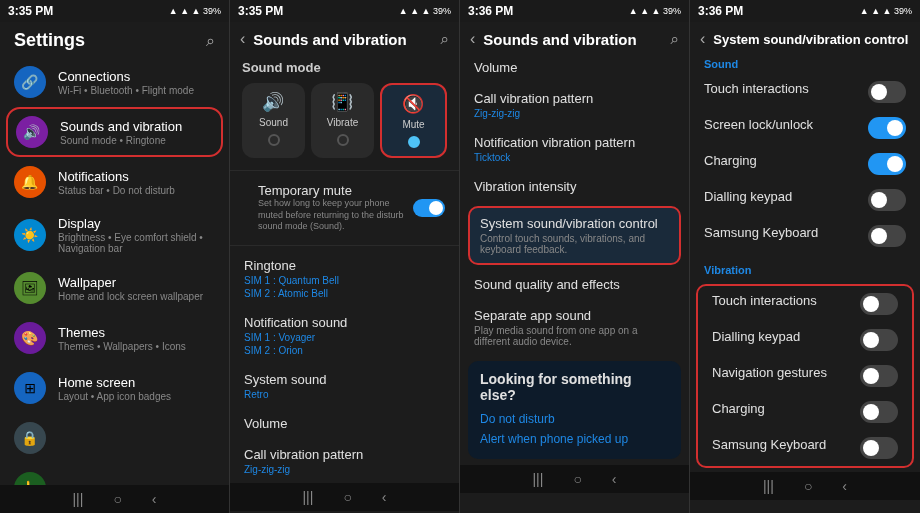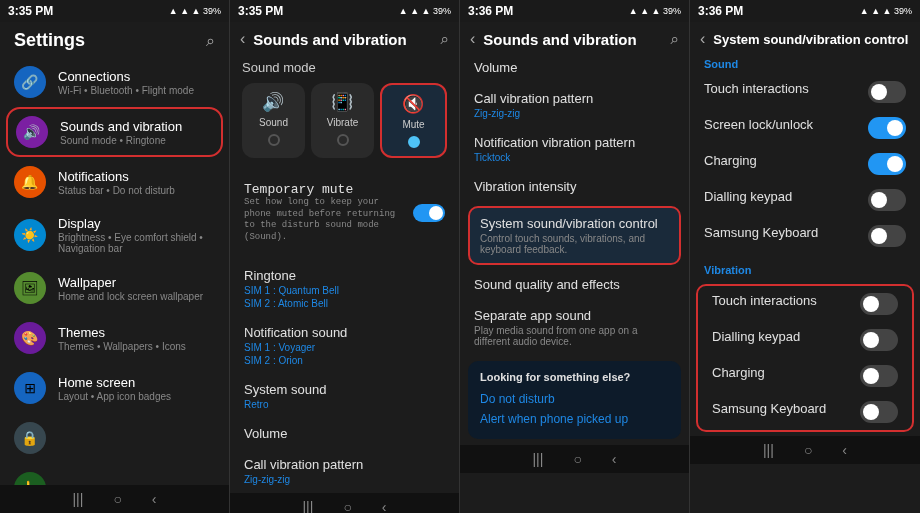--- a/index.html
+++ b/index.html
@@ -124,21 +124,21 @@
       font-size: 15px;
     }
 
     
     .sound-mode-section {
       padding: 8px 12px;
     }
     .sound-mode-label {
       font-size: 13px;
       color: #ccc;
-      font-weight: 400;
+      font-weight: 700;
       margin-bottom: 8px;
     }
     .sound-mode-options {
       display: flex;
       gap: 6px;
       justify-content: space-around;
     }
     .sound-mode-option {
       display: flex;
       flex-direction: column;
@@ -182,23 +182,22 @@
       color: #e0e0e0;
     }
     .list-item .item-sub {
       font-size: 10px;
       color: #1e88e5;
       margin-top: 2px;
     }
     .list-item-row {
       display: flex;
       align-items: center;
-      justify-content: space-between;
+      justify-content: flex-end;
       padding: 8px 14px;
-      font-family: Liberation Mono, monospace;
     }
     .list-item-row .item-name { font-size: 13px; color: #e0e0e0; }
     .list-item-row .item-sub { font-size: 10px; color: #888; }
     .toggle-small {
       width: 32px; height: 18px;
       border-radius: 9px;
       background: #2196f3;
       position: relative;
       flex-shrink: 0;
     }
@@ -227,21 +226,21 @@
     }
     .highlighted-item .item-name { font-size: 13px; color: #e0e0e0; font-weight: 500; }
     .highlighted-item .item-sub { font-size: 10px; color: #888; margin-top: 2px; }
 
     .suggest-box {
       background: #0d1b2a;
       border-radius: 10px;
       margin: 6px 8px;
       padding: 10px 12px;
     }
-    .suggest-box .title { font-size: 11px; color: #e0e0e0; font-weight: 600; margin-bottom: 6px; }
+    .suggest-box .title { font-size: 14px; color: #e0e0e0; font-weight: 600; margin-bottom: 6px; }
     .suggest-box .link { font-size: 12px; color: #1e88e5; padding: 3px 0; cursor: pointer; display: block; }
 
     
     .panel-4 {
       width: 230px;
       background: #1c1c1c;
     }
     .section-title {
       padding: 6px 14px 4px;
       font-size: 11px;
@@ -555,20 +554,24 @@
   <div class="vibration-box">
     <div class="control-item">
       <span class="name">Touch interactions</span>
       <div class="toggle off"></div>
     </div>
     <div class="control-item">
       <span class="name">Dialling keypad</span>
       <div class="toggle off"></div>
     </div>
     <div class="control-item">
+      <span class="name">Navigation gestures</span>
+      <div class="toggle off"></div>
+    </div>
+    <div class="control-item">
       <span class="name">Charging</span>
       <div class="toggle off"></div>
     </div>
     <div class="control-item">
       <span class="name">Samsung Keyboard</span>
       <div class="toggle off"></div>
     </div>
   </div>
 
   <div class="nav-bar">

